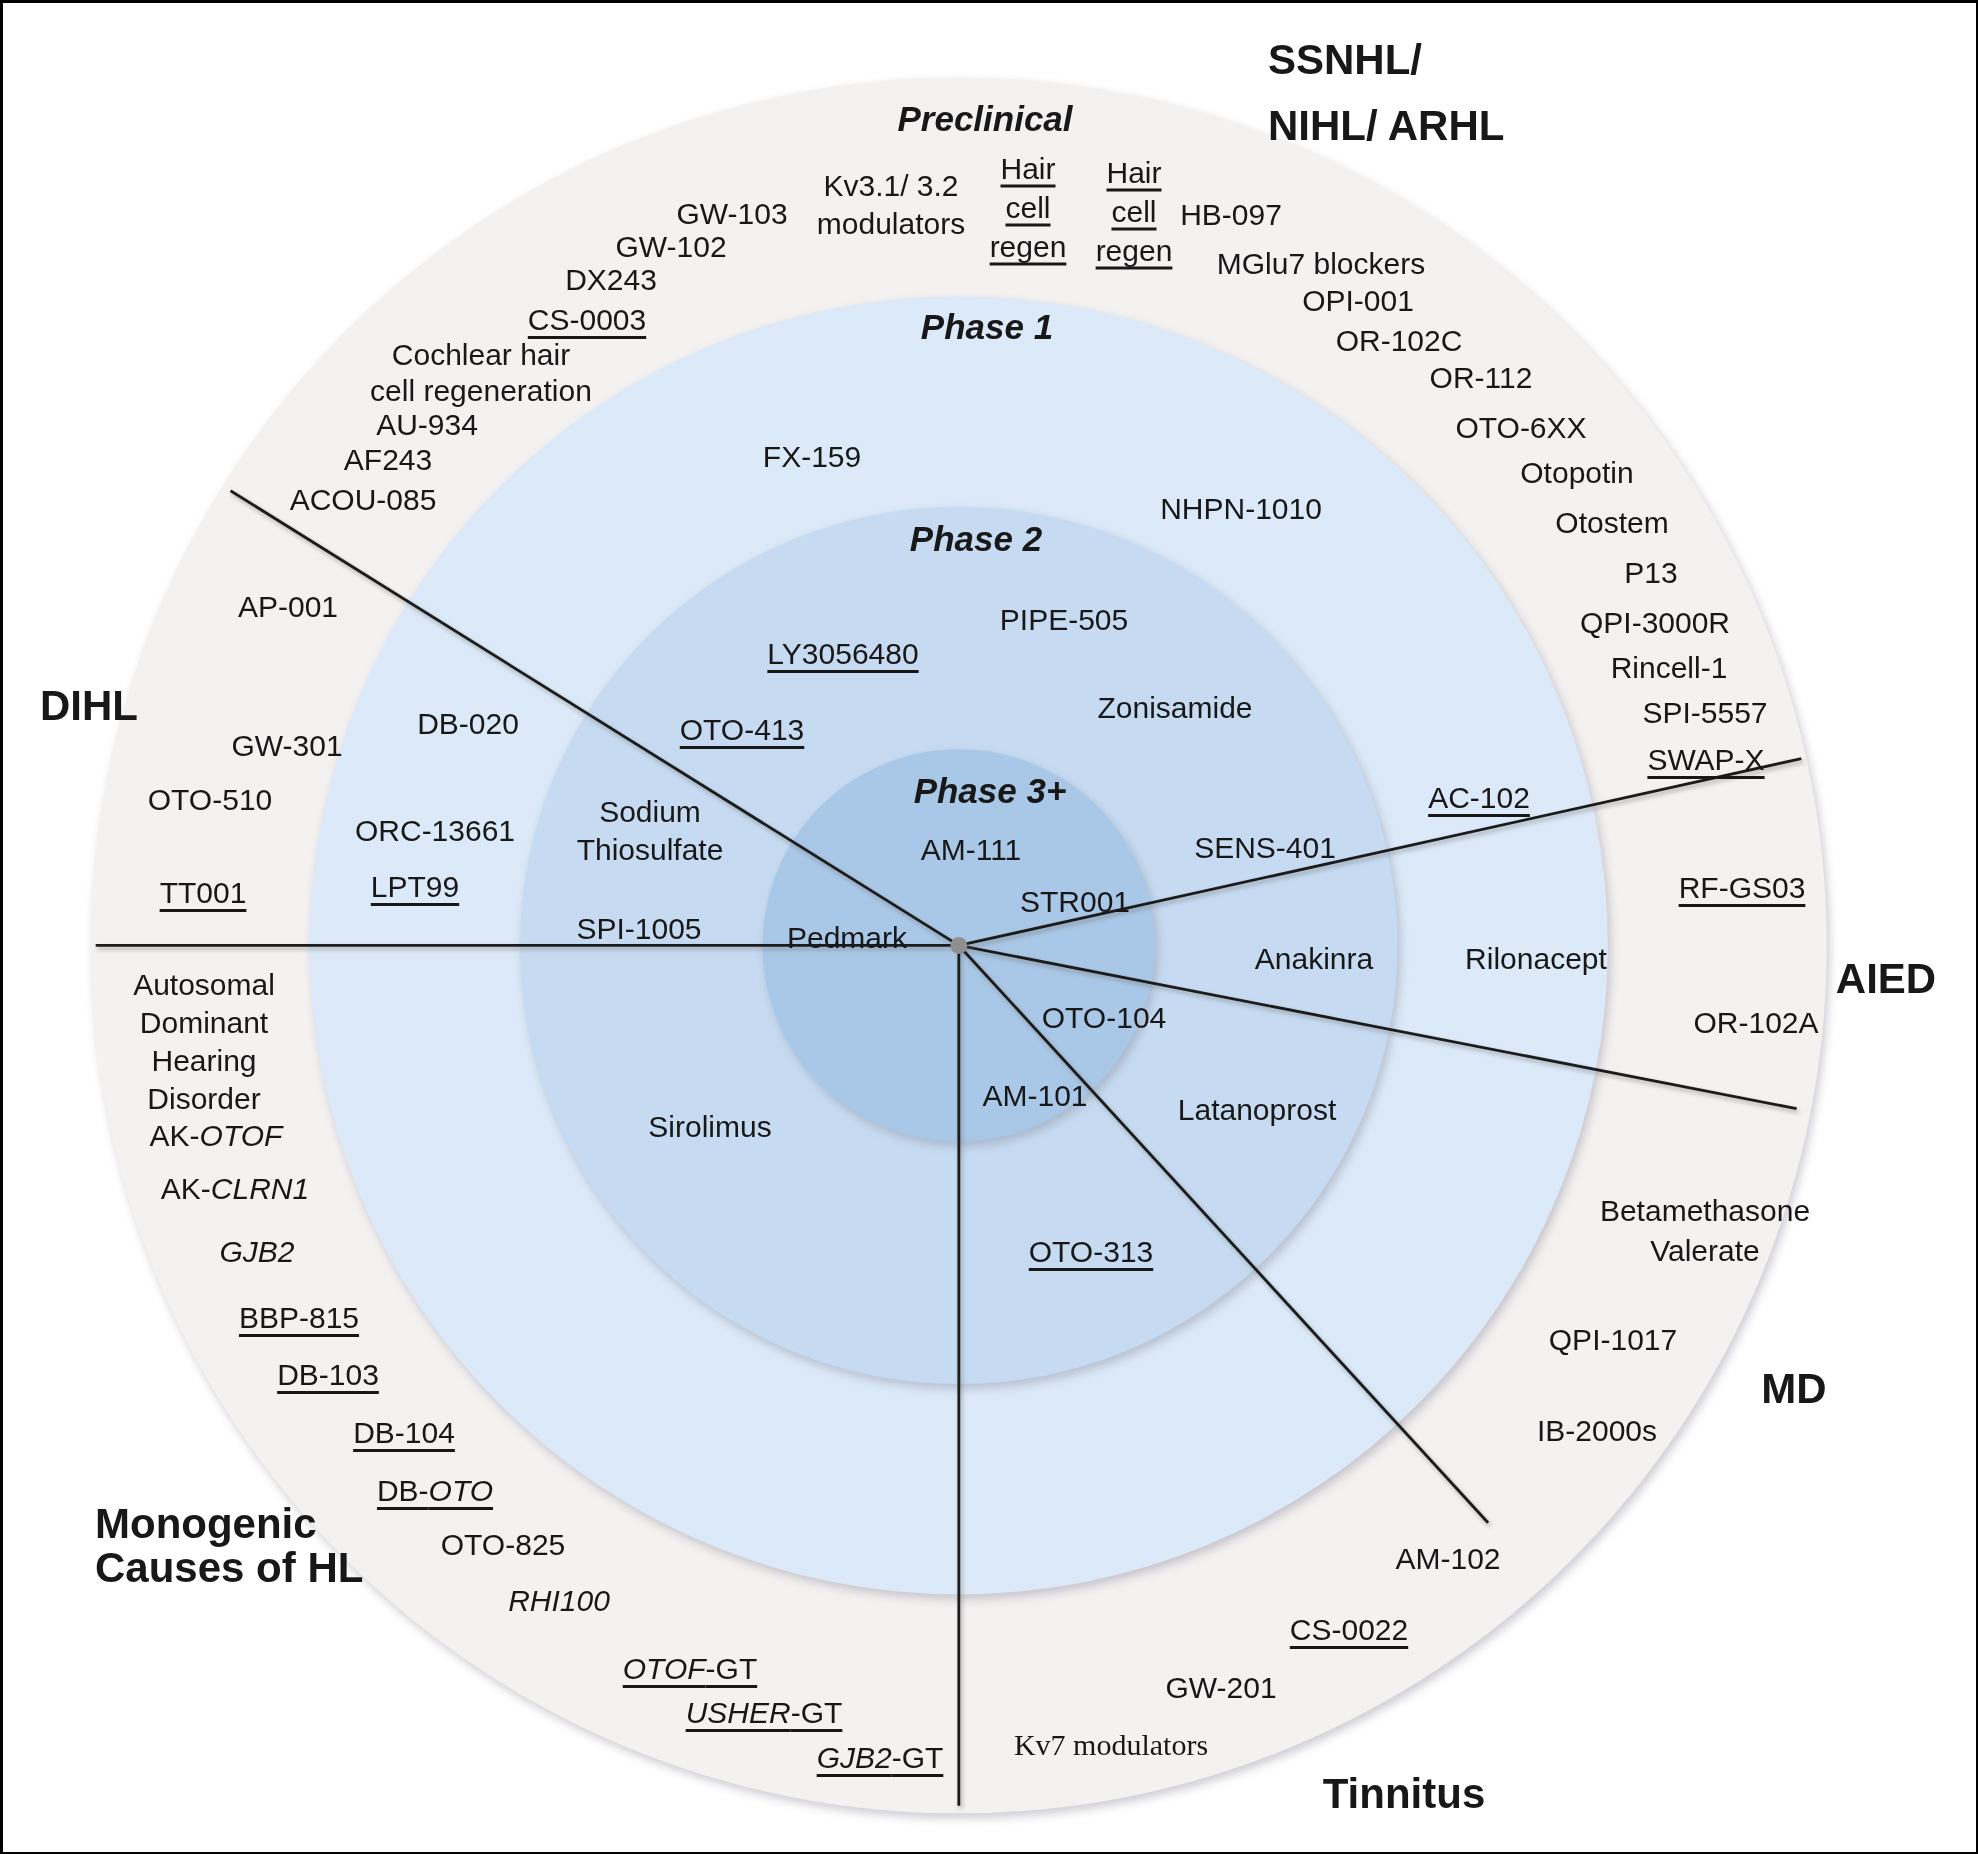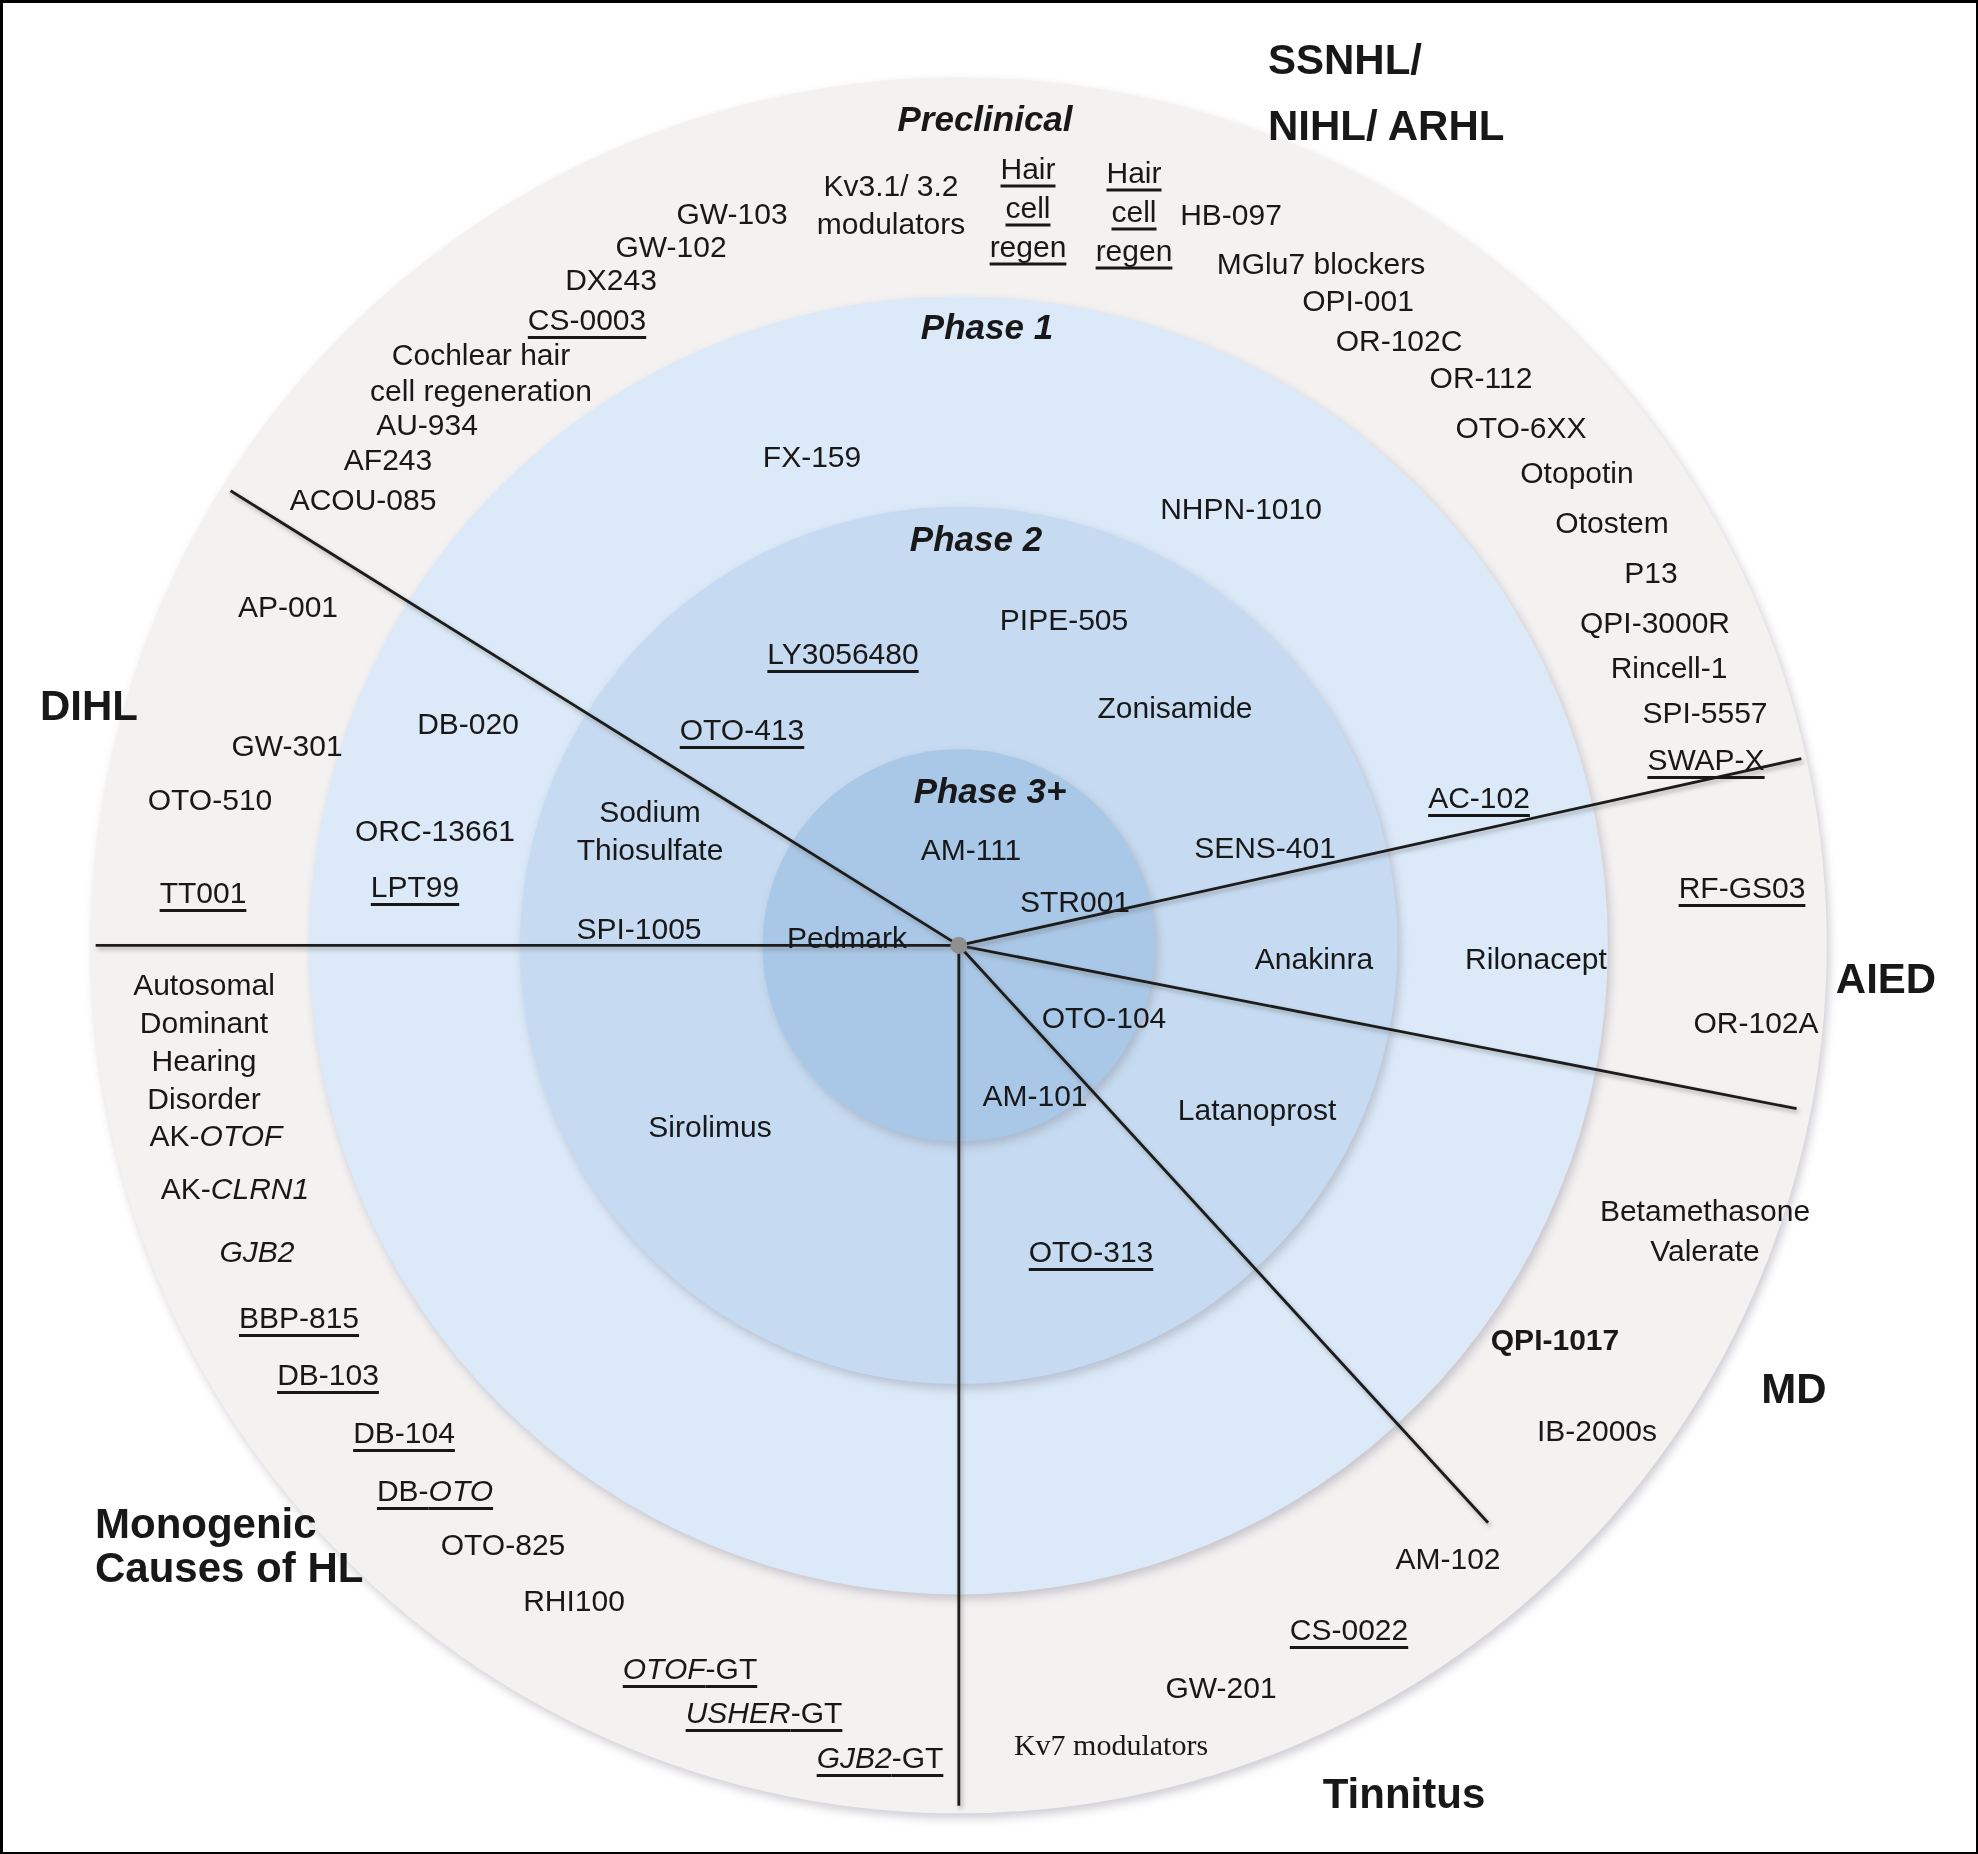--- a/index.html
+++ b/index.html
@@ -121,21 +121,21 @@
       <div class="lbl drug" style="left: 1311px; top: 956px;"><span>Anakinra</span></div>
       <div class="lbl drug" style="left: 1533px; top: 956px;"><span>Rilonacept</span></div>
       <div class="lbl drug u" style="left: 1739px; top: 885px;"><span>RF-GS03</span></div>
       <div class="lbl drug" style="left: 1753px; top: 1020px;"><span>OR-102A</span></div>
       <div class="lbl drug" style="left: 1101px; top: 1015px;"><span>OTO-104</span></div>
       <div class="lbl drug" style="left: 1254px; top: 1107px;"><span>Latanoprost</span></div>
       <div class="lbl drug" style="left: 1702px; top: 1228px; line-height: 40px;">
         <div><span>Betamethasone</span></div>
         <div><span>Valerate</span></div>
       </div>
-      <div class="lbl drug" style="left: 1552px; top: 1337px; font-weight: bold;"><span>QPI-1017</span></div>
+      <div class="lbl drug" style="left: 1610px; top: 1337px;"><span>QPI-1017</span></div>
       <div class="lbl drug" style="left: 1594px; top: 1428px;"><span>IB-2000s</span></div>
       <div class="lbl drug" style="left: 1445px; top: 1556px;"><span>AM-102</span></div>
       <div class="lbl drug" style="left: 1032px; top: 1093px;"><span>AM-101</span></div>
       <div class="lbl drug u" style="left: 1088px; top: 1249px;"><span>OTO-313</span></div>
       <div class="lbl drug u" style="left: 1346px; top: 1627px;"><span>CS-0022</span></div>
       <div class="lbl drug" style="left: 1218px; top: 1685px;"><span>GW-201</span></div>
       <div class="lbl drug" style="left: 1108px; top: 1742px; font-family: Liberation Serif, serif;"><span>Kv7 modulators</span></div>
       <div class="lbl drug" style="left: 285px; top: 604px;"><span>AP-001</span></div>
       <div class="lbl drug" style="left: 247px; top: 743px; margin-left: 37px;"><span>GW-301</span></div>
       <div class="lbl drug" style="left: 207px; top: 797px;"><span>OTO-510</span></div>
@@ -151,19 +151,19 @@
         <div><span>Disorder</span></div>
       </div>
       <div class="lbl drug" style="left: 213px; top: 1133px;"><span><span>AK-</span><span class="it">OTOF</span></span></div>
       <div class="lbl drug" style="left: 232px; top: 1186px;"><span><span>AK-</span><span class="it">CLRN1</span></span></div>
       <div class="lbl drug it" style="left: 254px; top: 1249px;"><span>GJB2</span></div>
       <div class="lbl drug u" style="left: 296px; top: 1315px;"><span>BBP-815</span></div>
       <div class="lbl drug u" style="left: 325px; top: 1372px;"><span>DB-103</span></div>
       <div class="lbl drug u" style="left: 401px; top: 1430px;"><span>DB-104</span></div>
       <div class="lbl drug u" style="left: 432px; top: 1488px;"><span><span>DB-</span><span class="it">OTO</span></span></div>
       <div class="lbl drug" style="left: 500px; top: 1542px;"><span>OTO-825</span></div>
-      <div class="lbl drug" style="left: 571px; top: 1598px;"><span>RHI100</span></div>
+      <div class="lbl drug" style="left: 556px; top: 1598px; font-style: italic;"><span>RHI100</span></div>
       <div class="lbl drug u" style="left: 687px; top: 1666px;"><span><span class="it">OTOF</span><span>-GT</span></span></div>
       <div class="lbl drug u" style="left: 761px; top: 1710px;"><span><span class="it">USHER</span><span>-GT</span></span></div>
       <div class="lbl drug u" style="left: 877px; top: 1755px;"><span><span class="it">GJB2</span><span>-GT</span></span></div>
     </div>
 </div>
 
 
 </body></html>

